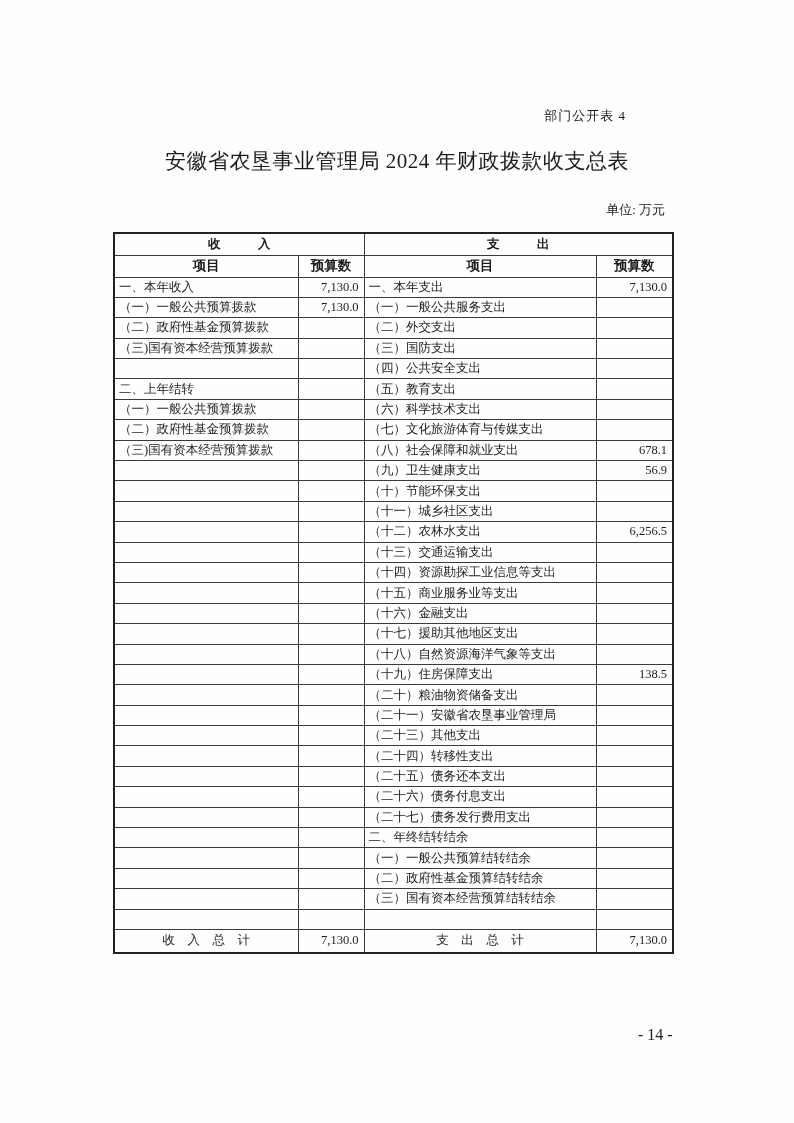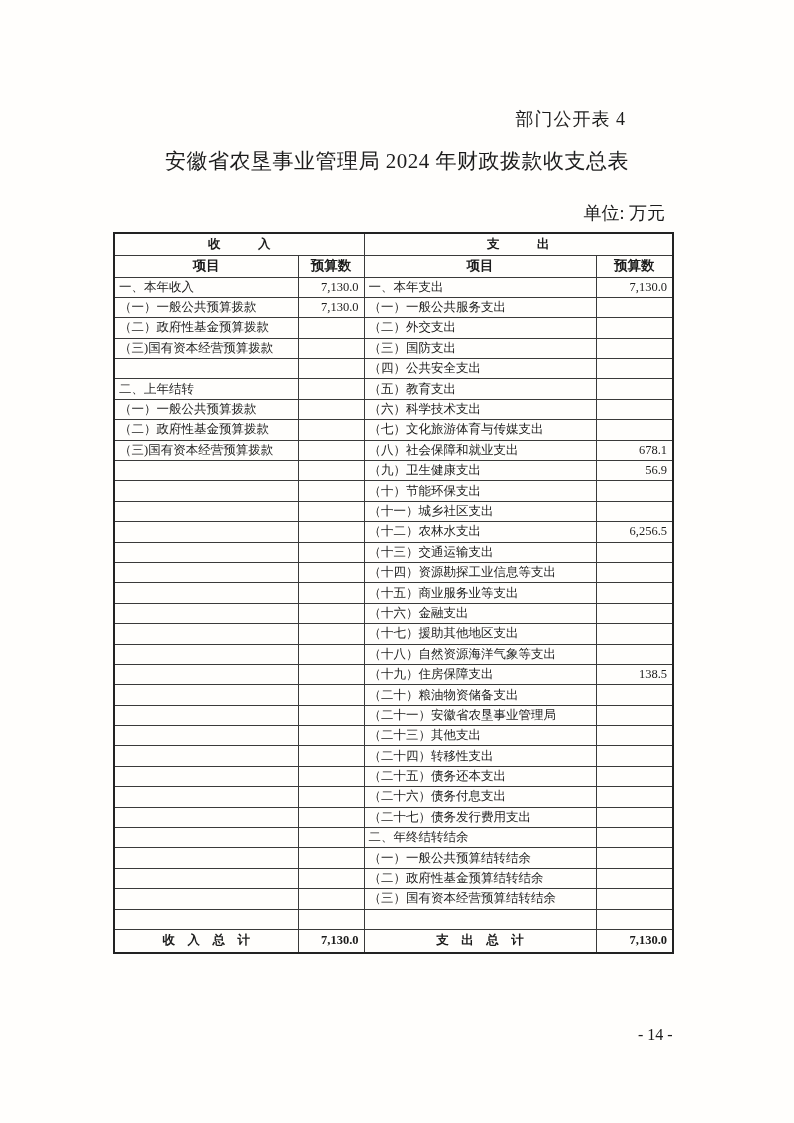--- a/index.html
+++ b/index.html
@@ -12,40 +12,40 @@
     position: relative;
     width: 794px;
     height: 1123px;
     background: #fffefc;
     overflow: hidden;
   }
   .doc-label {
     position: absolute;
     top: 107px;
     right: 168px;
-    font-size: 18px;
+    font-size: 13px;
     letter-spacing: 1px;
   }
   .doc-title {
     position: absolute;
     top: 147px;
     left: 0;
     right: 0;
     text-align: center;
     font-size: 21px;
     font-weight: normal;
     letter-spacing: 0.5px;
   }
   .unit-label {
     position: absolute;
     top: 201px;
     left: 113px;
     width: 552px;
     text-align: right;
-    font-size: 18px;
+    font-size: 13px;
   }
   table.budget {
     position: absolute;
     top: 232px;
     left: 113px;
     width: 559px;
     height: 548px;
     border-collapse: collapse;
     table-layout: fixed;
     border: 2px solid #222222;
@@ -61,21 +61,21 @@
     font-weight: bold;
     text-align: center;
     height: 22px;
     font-size: 14px;
   }
   thead tr.sub th { font-size: 13.5px; }
   tbody tr { height: 20.4px; }
   tbody td.item { text-align: left; padding-left: 4px; }
   tbody td.num  { text-align: right; padding-right: 5px; }
   tfoot td {
-    font-weight: bold;
+    font-weight: normal;
     height: 23px;
     border-top: 2px solid #222222;
     font-size: 13.5px;
   }
   tfoot td.item { text-align: center; }
   tfoot td.num  { text-align: right; padding-right: 5px; }
   .page-num {
     position: absolute;
     top: 1026px;
     left: 638px;

